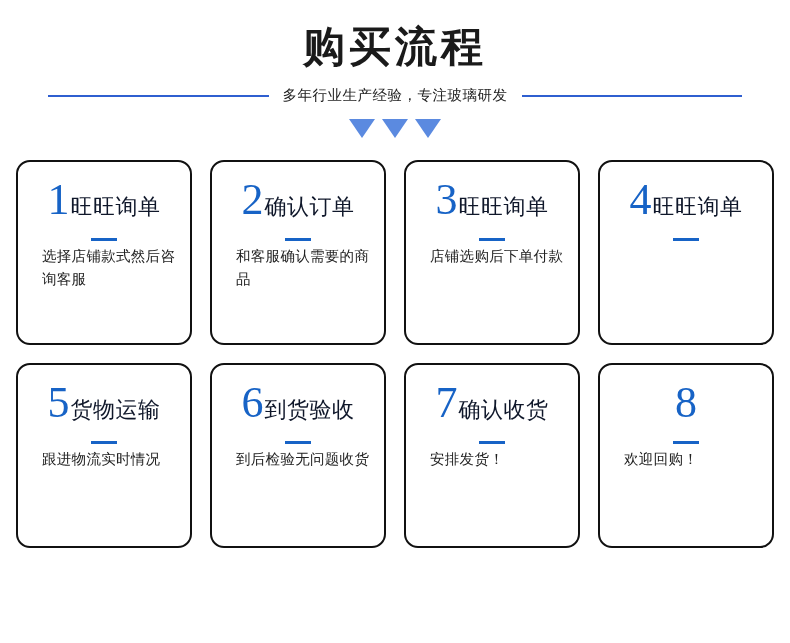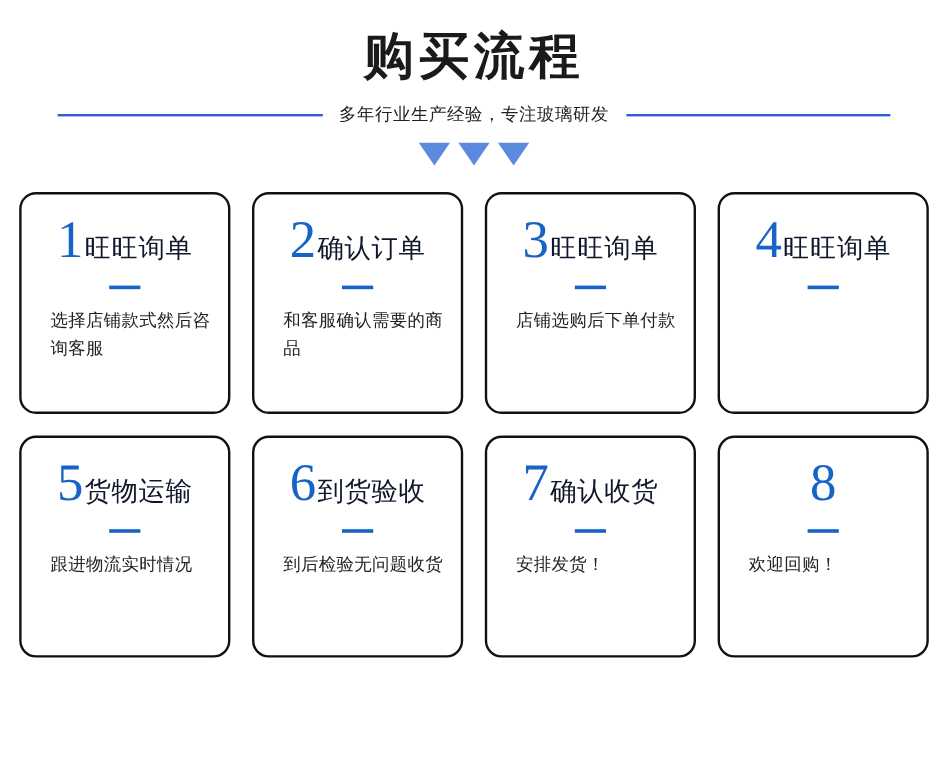--- a/index.html
+++ b/index.html
@@ -109,21 +109,21 @@
     line-height: 1.1;
     margin-left: 1px;
   }
   .divider {
     width: 26px;
     height: 3px;
     background: #1763c6;
     margin: 16px 0 0 0;
   }
   .desc {
-    margin-top: 16px;
+    margin-top: 4px;
     font-size: 14.5px;
     color: #222;
     line-height: 1.55;
     text-align: left;
     width: 100%;
     padding-left: 10px;
     box-sizing: border-box;
     letter-spacing: 0.3px;
   }
 </style>

